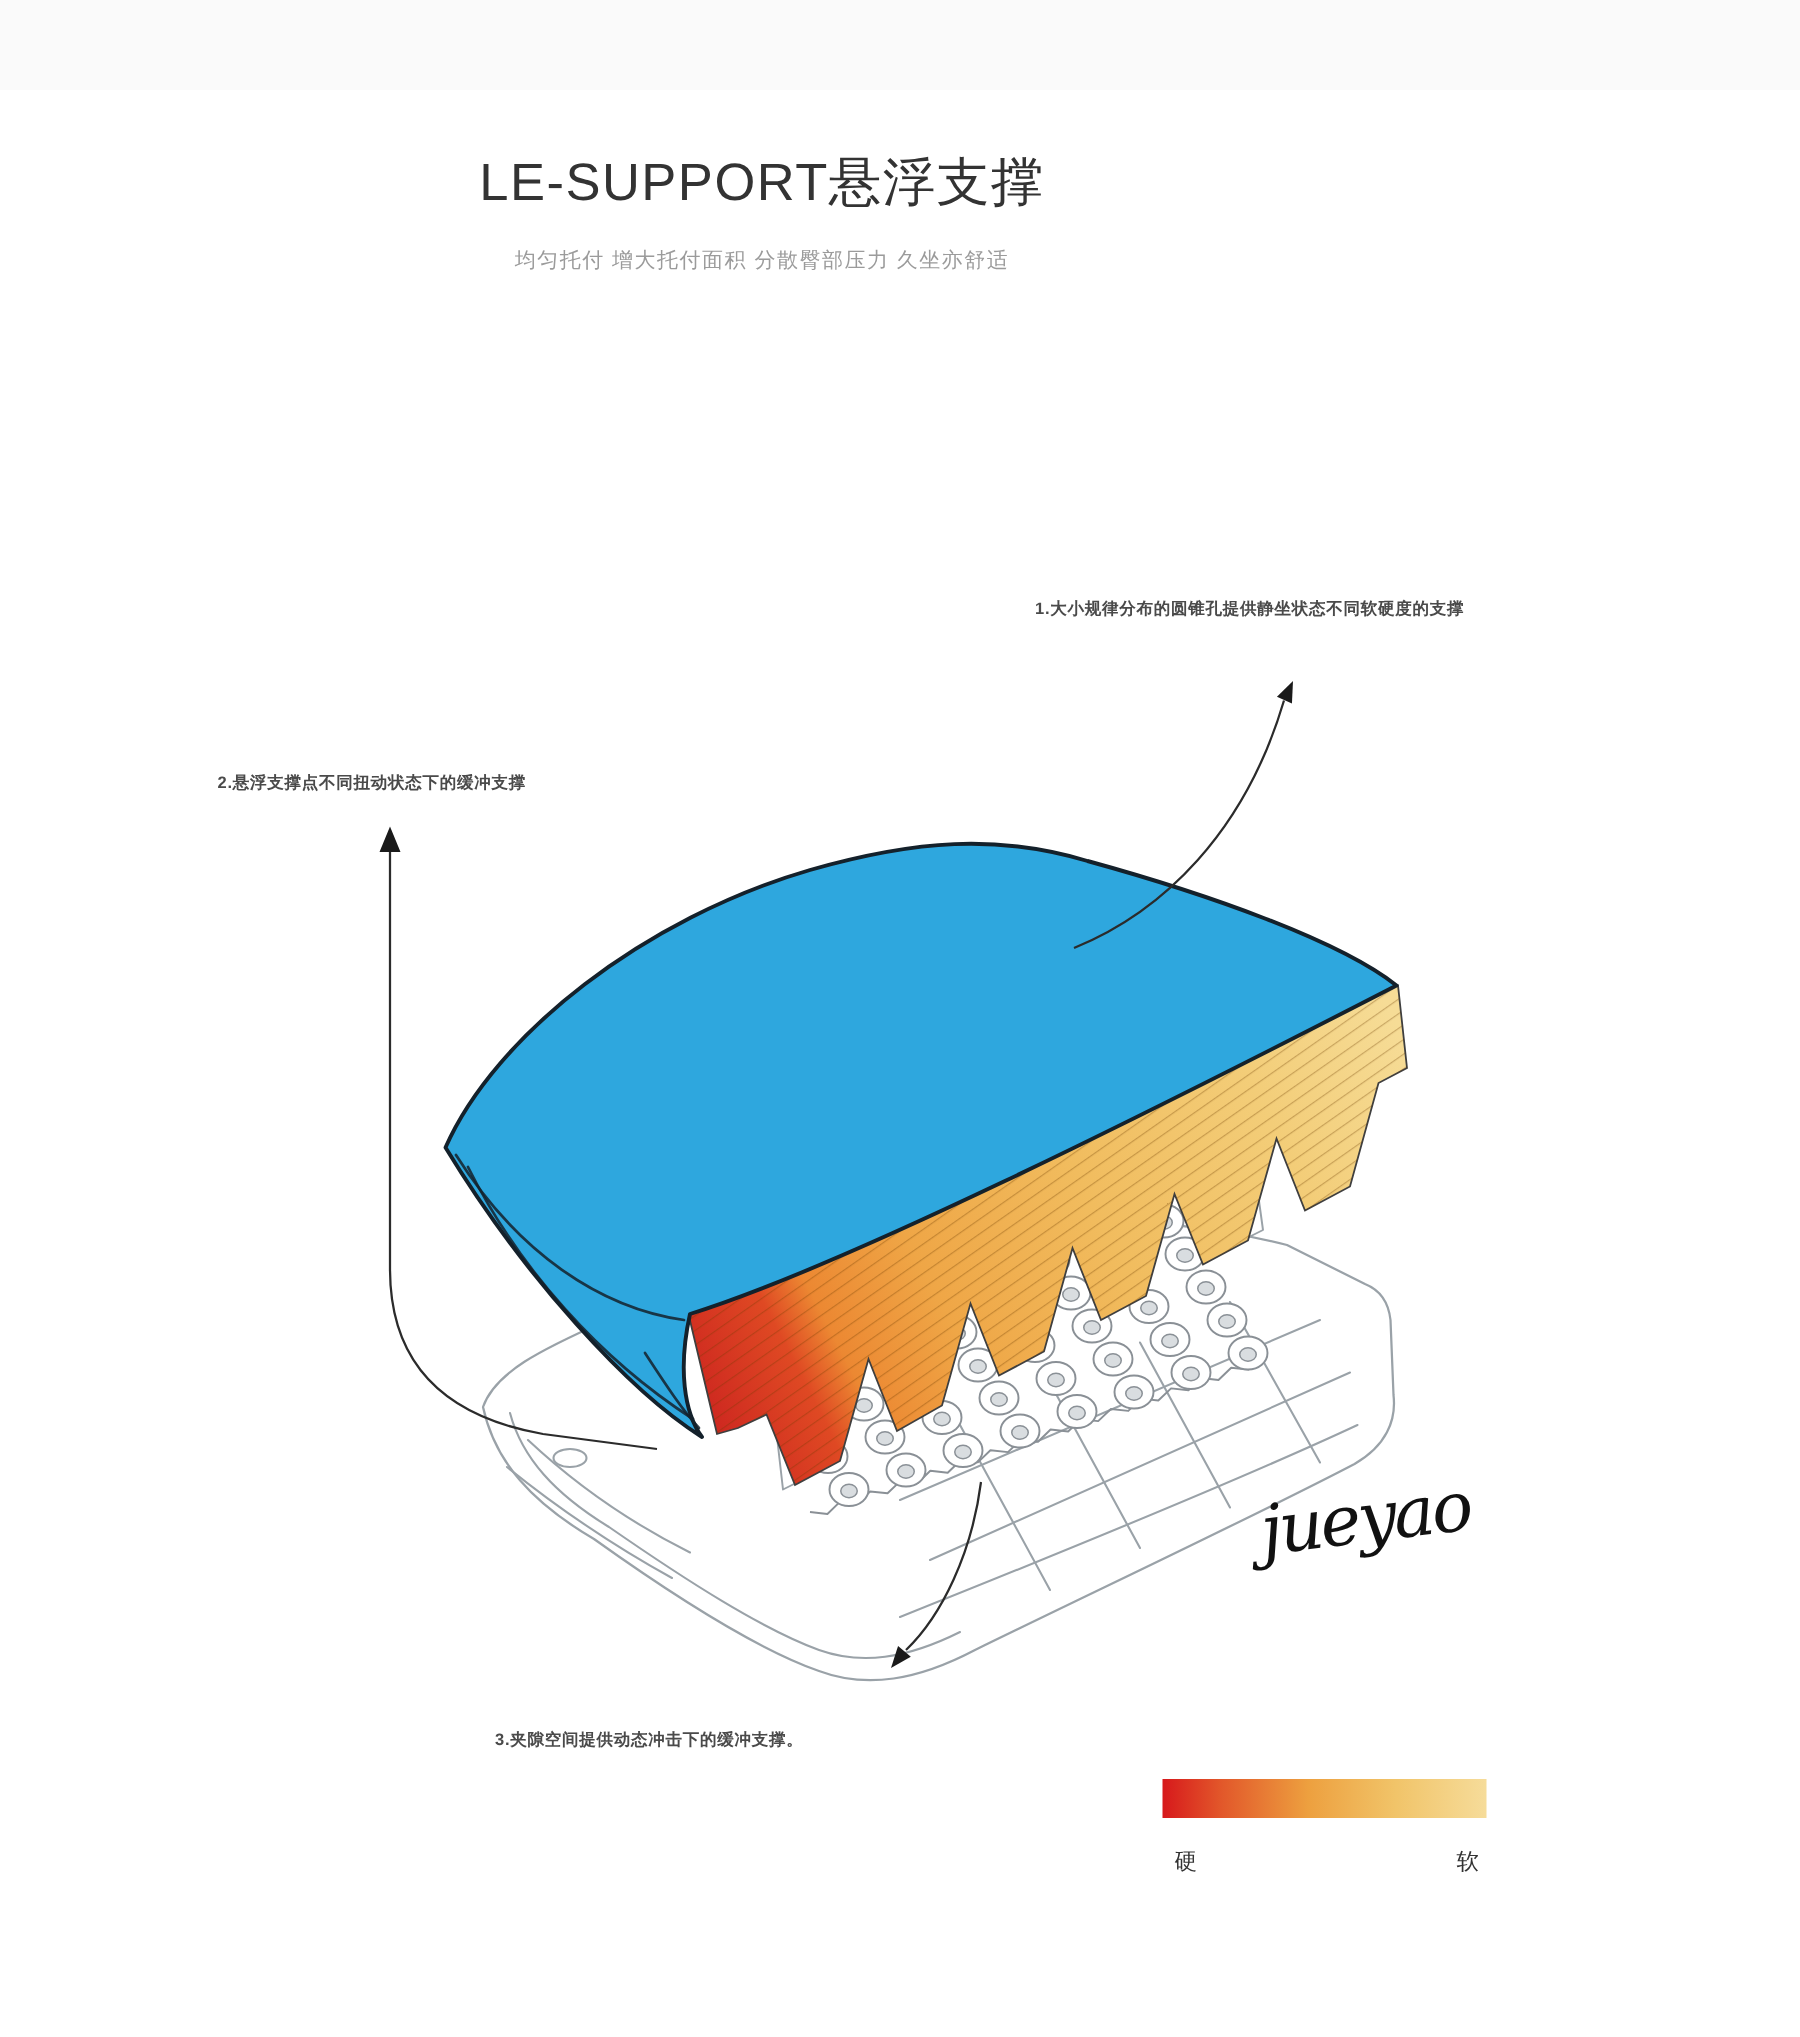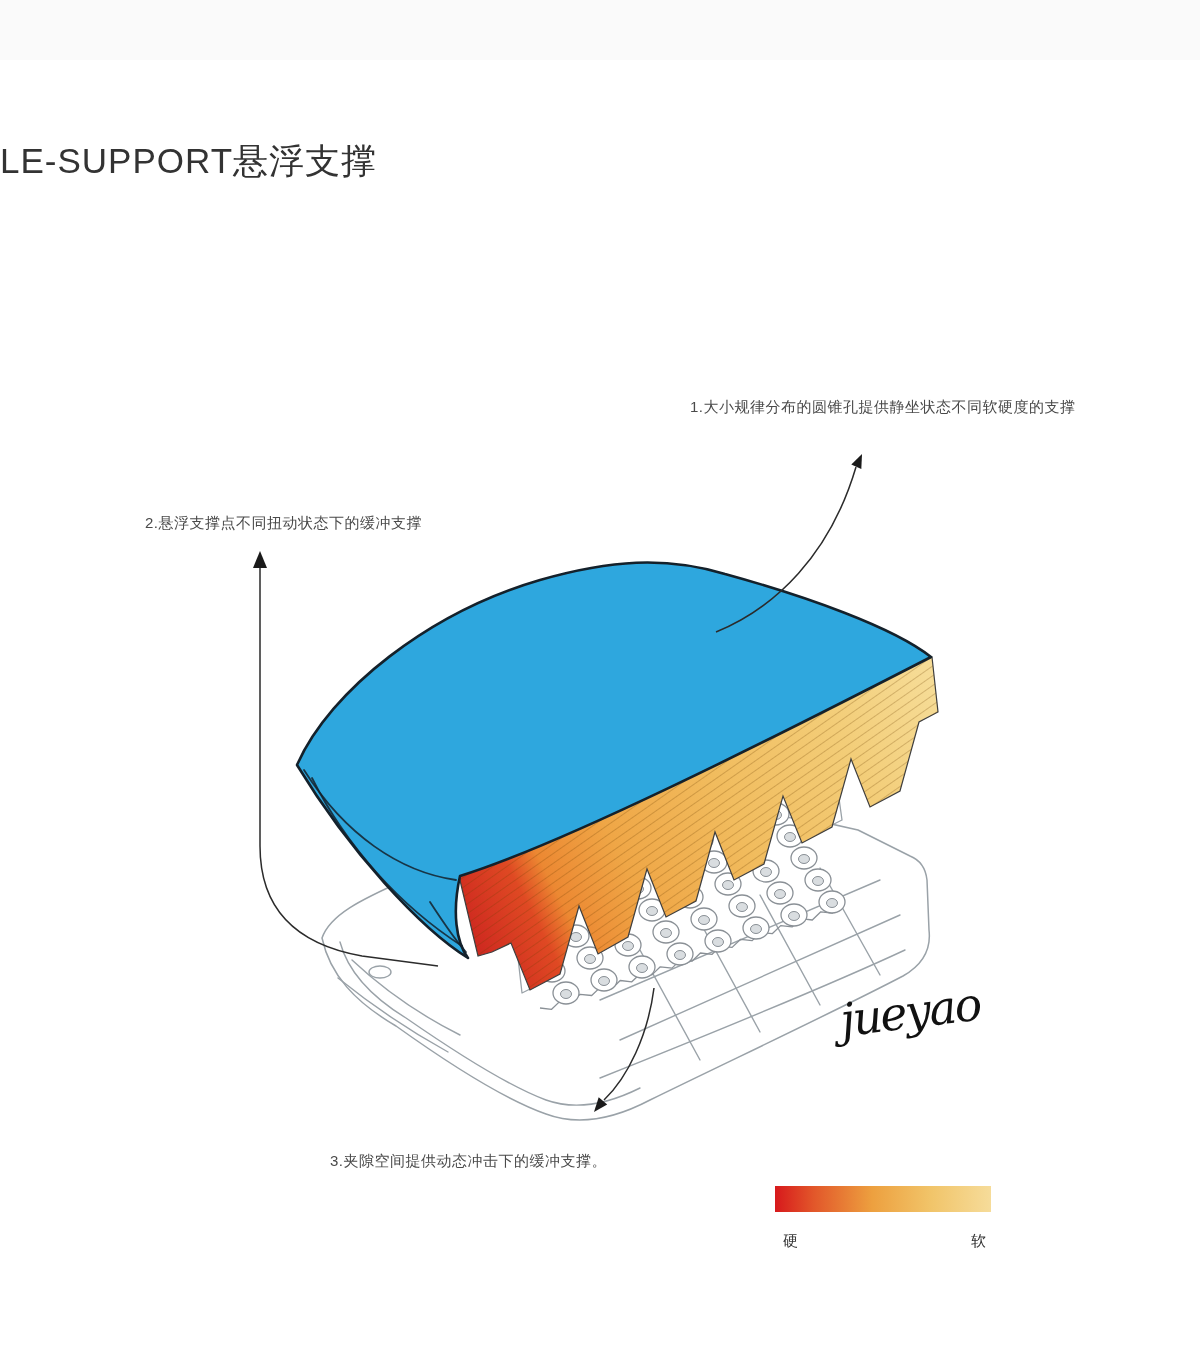--- a/index.html
+++ b/index.html
@@ -2,30 +2,30 @@
 <html><head>
 <meta charset="utf-8">
 <style>
   html,body{margin:0;padding:0;background:#ffffff;}
   .page{
     position:relative;width:1200px;height:1358px;margin:0 auto;
     background:#ffffff;overflow:hidden;
     font-family:"Liberation Sans","DejaVu Sans",sans-serif;color:#333;
   }
   .top-band{position:absolute;left:0;top:0;width:1200px;height:60px;background:#fafafa;}
-  .hdr{position:absolute;left:0;top:98px;width:1016px;margin-top:40px;}
+  .hdr{position:absolute;left:0;top:98px;width:1016px;text-align:center;}
   .hdr h1{
     margin:0;font-size:35px;font-weight:400;letter-spacing:1px;color:#333;
   }
   .hdr p{
     margin:20px 0 0 0;font-size:14px;color:#9b9b9b;letter-spacing:1px;
   }
   .art{position:absolute;left:0;top:0;width:1200px;height:1358px;}
   .note{
-    position:absolute;font-size:15px;color:#4a4a4a;letter-spacing:.5px;white-space:nowrap;
+    position:absolute;font-size:11px;color:#4a4a4a;letter-spacing:.5px;white-space:nowrap;font-weight:bold;
   }
   .note1{left:690px;top:398px;}
   .note2{left:145px;top:514px;}
   .note3{left:330px;top:1152px;}
   .signature{
     position:absolute;left:840px;top:985px;
     font-family:"DejaVu Serif","Liberation Serif",serif;
     font-style:italic;font-size:46px;color:#111;
     transform:rotate(-7deg);letter-spacing:-2px;
   }
@@ -50,20 +50,21 @@
 </style>
 </head>
 <body>
 
 <div class="page">
 
   <div class="top-band"></div>
 
   <div class="hdr">
     <h1>LE-SUPPORT悬浮支撑</h1>
+    <p>均匀托付 增大托付面积 分散臀部压力 久坐亦舒适</p>
   </div>
 
   <svg class="art" viewBox="0 0 1200 1358">
     <defs>
       <linearGradient id="bandGrad" gradientUnits="userSpaceOnUse" x1="470" y1="930" x2="935" y2="690">
         <stop offset="0" stop-color="#cf2a20"></stop>
         <stop offset="0.12" stop-color="#df4923"></stop>
         <stop offset="0.18" stop-color="#ec8832"></stop>
         <stop offset="0.32" stop-color="#efa646"></stop>
         <stop offset="0.55" stop-color="#f1bc5e"></stop>

